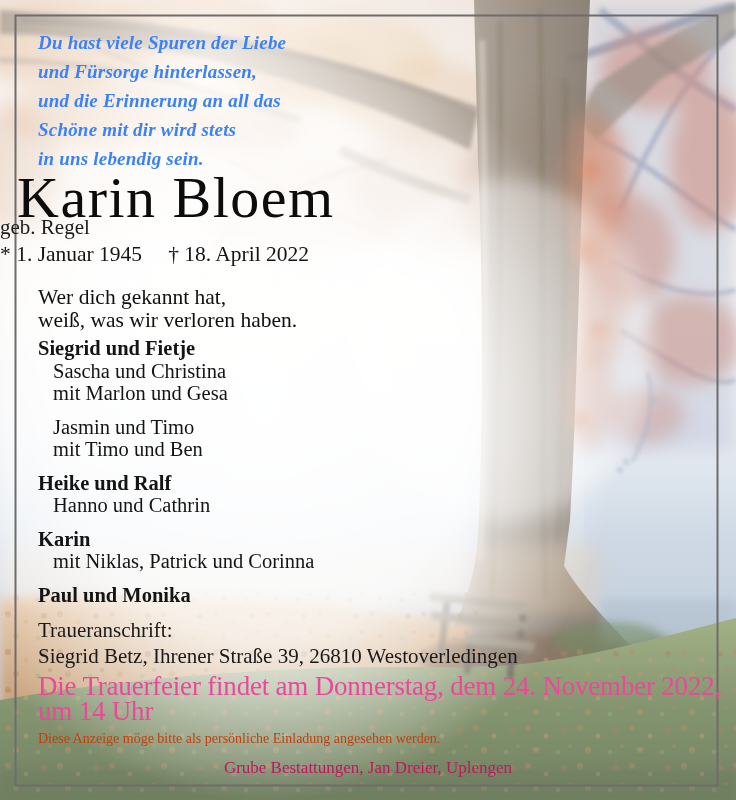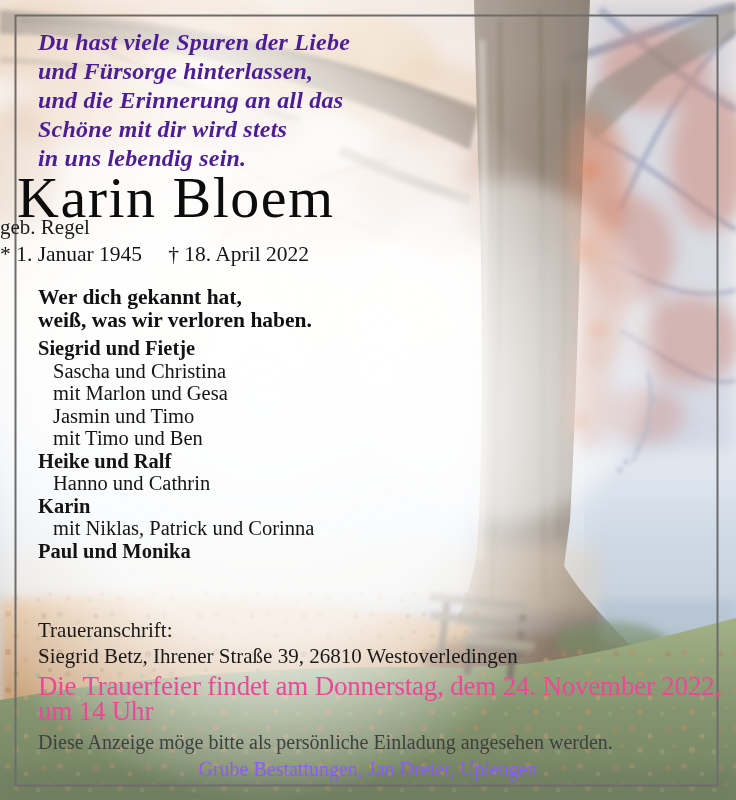--- a/index.html
+++ b/index.html
@@ -3,41 +3,41 @@
 <meta charset="utf-8">
 <style>
   html,body{margin:0;padding:0;background:#ffffff;}
   .stage{
     position:relative;width:736px;height:800px;overflow:hidden;
     font-family:"Liberation Serif","DejaVu Serif",serif;color:#161616;
   }
   .bg{position:absolute;left:0;top:0;width:736px;height:800px;display:block;}
 
   .epigraph{position:absolute;left:38px;top:28px;font-weight:bold;font-style:italic;
-    font-size:24px;line-height:29px;color:#4c1d95;letter-spacing:.2px;}
+    font-size:19px;line-height:29px;color:#3b82f6;letter-spacing:.2px;}
   .deceased-name{position:absolute;left:0;top:150px;width:608px;margin:17px;
     font-size:58px;font-weight:400;line-height:62px;letter-spacing:1.5px;color:#0c0c0c;}
   .maiden{position:absolute;left:0;top:215px;width:736px;font-size:21px;color:#1b1b1b;}
   .dates{position:absolute;left:0;top:242px;width:736px;font-size:21.5px;color:#141414;}
   .dates .sep{display:inline-block;width:26px;}
 
-  .tribute{position:absolute;left:38px;top:286px;font-weight:bold;
+  .tribute{position:absolute;left:38px;top:286px;font-weight:normal;
     font-size:21.5px;line-height:23px;color:#101010;}
 
   .mourners{position:absolute;left:38px;top:337px;font-size:20.5px;line-height:22.5px;color:#141414;}
   .mourners .bold{font-weight:bold;}
   .mourners .ind{padding-left:15px;}
-  .mourners .gap{margin-top:0;}
+  .mourners .gap{margin-top:11px;}
 
   .addr{position:absolute;left:38px;top:618px;font-size:21px;line-height:25.5px;color:#1a1a1a;}
   .service{position:absolute;left:38px;top:674px;font-size:27px;line-height:24.5px;
     letter-spacing:-0.2px;color:#ec4899;width:690px;}
-  .invitation{position:absolute;left:38px;top:731px;font-size:20px;color:#404040;}
+  .invitation{position:absolute;left:38px;top:731px;font-size:14px;color:#c2410c;}
   .funeral-home{position:absolute;left:0;top:758px;width:736px;text-align:center;
-    font-size:20px;color:#8b5cf6;}
+    font-size:17px;color:#be185d;}
 </style>
 </head>
 <body>
 
 <div class="stage">
 
   <svg class="bg" viewBox="0 0 736 800" xmlns="http://www.w3.org/2000/svg">
     <defs>
       <linearGradient id="sky" x1="0" y1="0" x2="0" y2="1">
         <stop offset="0" stop-color="#eee3dc"></stop>

